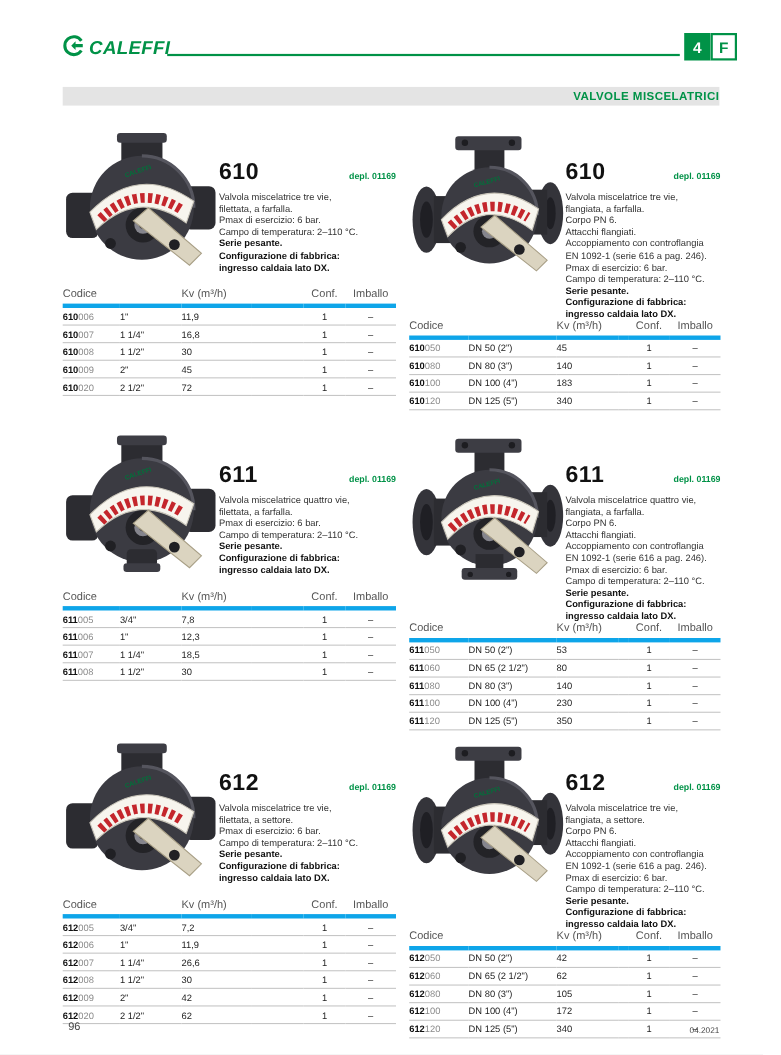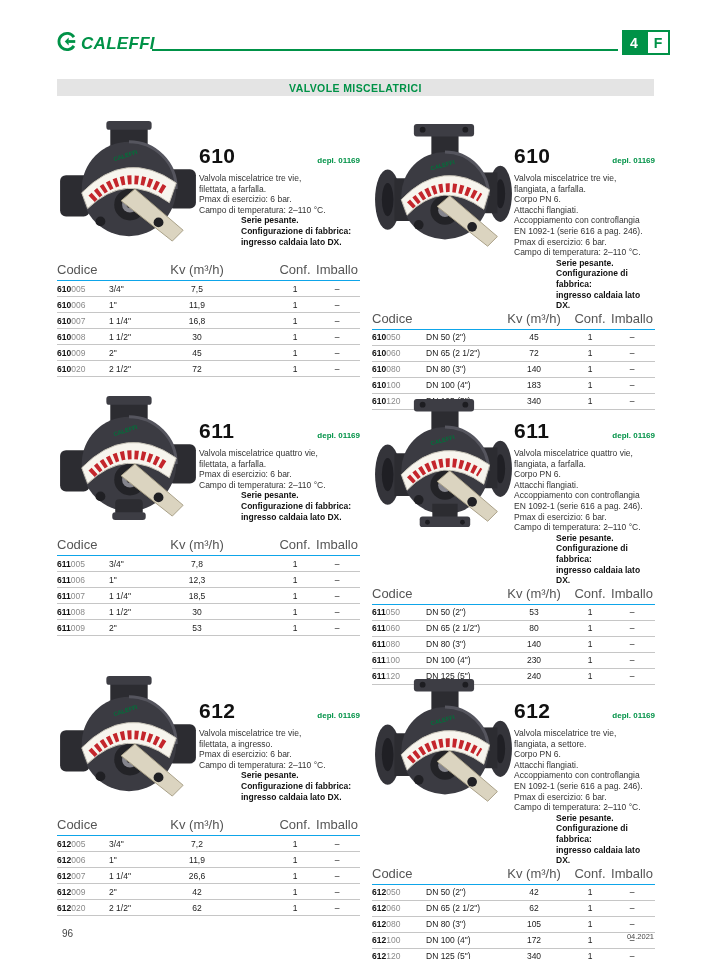--- a/index.html
+++ b/index.html
@@ -9,41 +9,41 @@
   .logo{position:absolute;left:56px;top:31px;display:flex;align-items:center;gap:4px;}
   .logo .brand{color:#009247;font-weight:bold;font-size:17px;letter-spacing:.3px;font-style:italic;}
   .rule{position:absolute;left:152px;top:49px;width:466px;height:2px;background:#009247;}
   .tabs{position:absolute;left:622px;top:30px;display:flex;}
   .tab-num{width:24px;height:25px;background:#009247;color:#fff;font-weight:bold;font-size:14px;
            display:flex;align-items:center;justify-content:center;}
   .tab-let{width:24px;height:25px;background:#fff;color:#009247;font-weight:bold;font-size:14px;
            border:2px solid #009247;box-sizing:border-box;display:flex;align-items:center;justify-content:center;}
   
   .titlebar{position:absolute;left:57px;top:79px;width:597px;height:17px;background:#e4e4e4;
-            display:flex;align-items:center;justify-content:center;}
+            display:flex;align-items:center;justify-content:flex-end;}
   .titlebar span{color:#009247;font-weight:bold;font-size:10.5px;letter-spacing:.4px;}
   
   .products{position:absolute;left:0;top:0;width:710px;height:959px;}
   .product{position:absolute;}
   .ptop{display:flex;min-height:142px;}
   .pimg{width:142px;flex:0 0 142px;display:flex;justify-content:center;align-items:flex-start;}
   .pinfo{flex:1;padding-top:4px;}
   .phead{display:flex;align-items:baseline;margin-bottom:5px;}
   .pcode{font-size:21px;font-weight:bold;color:#111;letter-spacing:.5px;}
   .pdepl{margin-left:auto;font-size:8px;font-weight:bold;color:#009247;margin-top:32px;}
   .dline{font-size:8.5px;line-height:10.6px;color:#333;}
-  .dline.bold{font-weight:bold;color:#111;margin-left:42px;}
+  .dline.bold{font-weight:bold;color:#111;}
   
   table.ptable{width:100%;border-collapse:collapse;table-layout:fixed;}
-  .ptable th{font-size:13px;font-weight:normal;color:#555;text-align:left;padding:0 0 3px 0;
-             border-bottom:1px solid #0ea5e9;}
+  .ptable th{font-size:10px;font-weight:normal;color:#555;text-align:left;padding:0 0 3px 0;
+             border-bottom:4px solid #0ea5e9;}
   .ptable td{font-size:8.5px;color:#222;padding:2.5px 0;border-bottom:1px solid #c6c6c6;}
   .ptable .cb{font-weight:bold;color:#111;}
   .ptable .cr{color:#8a8a8a;}
-  .ptable th.c-kv,.ptable td.c-kv{text-align:center;}
+  .ptable th.c-kv,.ptable td.c-kv{}
   .ptable th.c-conf,.ptable td.c-conf,.ptable th.c-imb,.ptable td.c-imb{text-align:center;}
   .ptable.threaded col.col-code{width:52px;} .ptable.threaded col.col-size{width:56px;}
   .ptable.threaded col.col-kv{width:64px;}
   .ptable.flanged col.col-code{width:54px;} .ptable.flanged col.col-size{width:80px;}
   .ptable.flanged col.col-kv{width:56px;}
   .ptable col.col-conf{width:38px;} .ptable col.col-imb{width:46px;}
   
   .footer-page{position:absolute;left:62px;top:928px;font-size:10px;color:#444;text-align:right;}
   .footer-date{position:absolute;right:56px;top:932px;font-size:7.5px;color:#444;}
 </style>
@@ -123,28 +123,20 @@
             <tr>
               <th colspan="2">Codice</th>
               <th class="c-kv">Kv (m³/h)</th>
               <th></th>
               <th class="c-conf">Conf.</th>
               <th class="c-imb">Imballo</th>
             </tr>
           </thead>
           <tbody>
             <tr>
-              <td class="c-code"><span class="cb">610</span><span class="cr">005</span></td>
-              <td class="c-size">3/4"</td>
-              <td class="c-kv">7,5</td>
-              <td></td>
-              <td class="c-conf">1</td>
-              <td class="c-imb">–</td>
-            </tr>
-            <tr>
               <td class="c-code"><span class="cb">610</span><span class="cr">006</span></td>
               <td class="c-size">1"</td>
               <td class="c-kv">11,9</td>
               <td></td>
               <td class="c-conf">1</td>
               <td class="c-imb">–</td>
             </tr>
             <tr>
               <td class="c-code"><span class="cb">610</span><span class="cr">007</span></td>
               <td class="c-size">1 1/4"</td>
@@ -247,28 +239,20 @@
           <tbody>
             <tr>
               <td class="c-code"><span class="cb">610</span><span class="cr">050</span></td>
               <td class="c-size">DN 50 (2")</td>
               <td class="c-kv">45</td>
               <td></td>
               <td class="c-conf">1</td>
               <td class="c-imb">–</td>
             </tr>
             <tr>
-              <td class="c-code"><span class="cb">610</span><span class="cr">060</span></td>
-              <td class="c-size">DN 65 (2 1/2")</td>
-              <td class="c-kv">72</td>
-              <td></td>
-              <td class="c-conf">1</td>
-              <td class="c-imb">–</td>
-            </tr>
-            <tr>
               <td class="c-code"><span class="cb">610</span><span class="cr">080</span></td>
               <td class="c-size">DN 80 (3")</td>
               <td class="c-kv">140</td>
               <td></td>
               <td class="c-conf">1</td>
               <td class="c-imb">–</td>
             </tr>
             <tr>
               <td class="c-code"><span class="cb">610</span><span class="cr">100</span></td>
               <td class="c-size">DN 100 (4")</td>
@@ -367,28 +351,20 @@
               <td class="c-size">1 1/4"</td>
               <td class="c-kv">18,5</td>
               <td></td>
               <td class="c-conf">1</td>
               <td class="c-imb">–</td>
             </tr>
             <tr>
               <td class="c-code"><span class="cb">611</span><span class="cr">008</span></td>
               <td class="c-size">1 1/2"</td>
               <td class="c-kv">30</td>
-              <td></td>
-              <td class="c-conf">1</td>
-              <td class="c-imb">–</td>
-            </tr>
-            <tr>
-              <td class="c-code"><span class="cb">611</span><span class="cr">009</span></td>
-              <td class="c-size">2"</td>
-              <td class="c-kv">53</td>
               <td></td>
               <td class="c-conf">1</td>
               <td class="c-imb">–</td>
             </tr>
           </tbody>
         </table>
       </section>
       <section class="product" style="left: 372px; top: 395px; width: 283px;">
         <div class="ptop">
           <div class="pimg">
@@ -486,21 +462,21 @@
               <td class="c-code"><span class="cb">611</span><span class="cr">100</span></td>
               <td class="c-size">DN 100 (4")</td>
               <td class="c-kv">230</td>
               <td></td>
               <td class="c-conf">1</td>
               <td class="c-imb">–</td>
             </tr>
             <tr>
               <td class="c-code"><span class="cb">611</span><span class="cr">120</span></td>
               <td class="c-size">DN 125 (5")</td>
-              <td class="c-kv">240</td>
+              <td class="c-kv">350</td>
               <td></td>
               <td class="c-conf">1</td>
               <td class="c-imb">–</td>
             </tr>
           </tbody>
         </table>
       </section>
       <section class="product" style="left: 57px; top: 675px; width: 303px;">
         <div class="ptop">
           <div class="pimg">
@@ -522,21 +498,21 @@
               <circle cx="101" cy="104" r="5" fill="#202024"></circle>
             </svg>
           </div>
           <div class="pinfo">
             <div class="phead">
               <span class="pcode">612</span>
               <span class="pdepl">depl. 01169</span>
             </div>
             <div class="pdesc">
               <div class="dline">Valvola miscelatrice tre vie,</div>
-              <div class="dline">filettata, a ingresso.</div>
+              <div class="dline">filettata, a settore.</div>
               <div class="dline">Pmax di esercizio: 6 bar.</div>
               <div class="dline">Campo di temperatura: 2–110 °C.</div>
               <div class="dline bold">Serie pesante.</div>
               <div class="dline bold">Configurazione di fabbrica:</div>
               <div class="dline bold">ingresso caldaia lato DX.</div>
             </div>
           </div>
         </div>
         <table class="ptable threaded">
           <colgroup>
@@ -570,20 +546,28 @@
               <td class="c-size">1"</td>
               <td class="c-kv">11,9</td>
               <td></td>
               <td class="c-conf">1</td>
               <td class="c-imb">–</td>
             </tr>
             <tr>
               <td class="c-code"><span class="cb">612</span><span class="cr">007</span></td>
               <td class="c-size">1 1/4"</td>
               <td class="c-kv">26,6</td>
+              <td></td>
+              <td class="c-conf">1</td>
+              <td class="c-imb">–</td>
+            </tr>
+            <tr>
+              <td class="c-code"><span class="cb">612</span><span class="cr">008</span></td>
+              <td class="c-size">1 1/2"</td>
+              <td class="c-kv">30</td>
               <td></td>
               <td class="c-conf">1</td>
               <td class="c-imb">–</td>
             </tr>
             <tr>
               <td class="c-code"><span class="cb">612</span><span class="cr">009</span></td>
               <td class="c-size">2"</td>
               <td class="c-kv">42</td>
               <td></td>
               <td class="c-conf">1</td>

